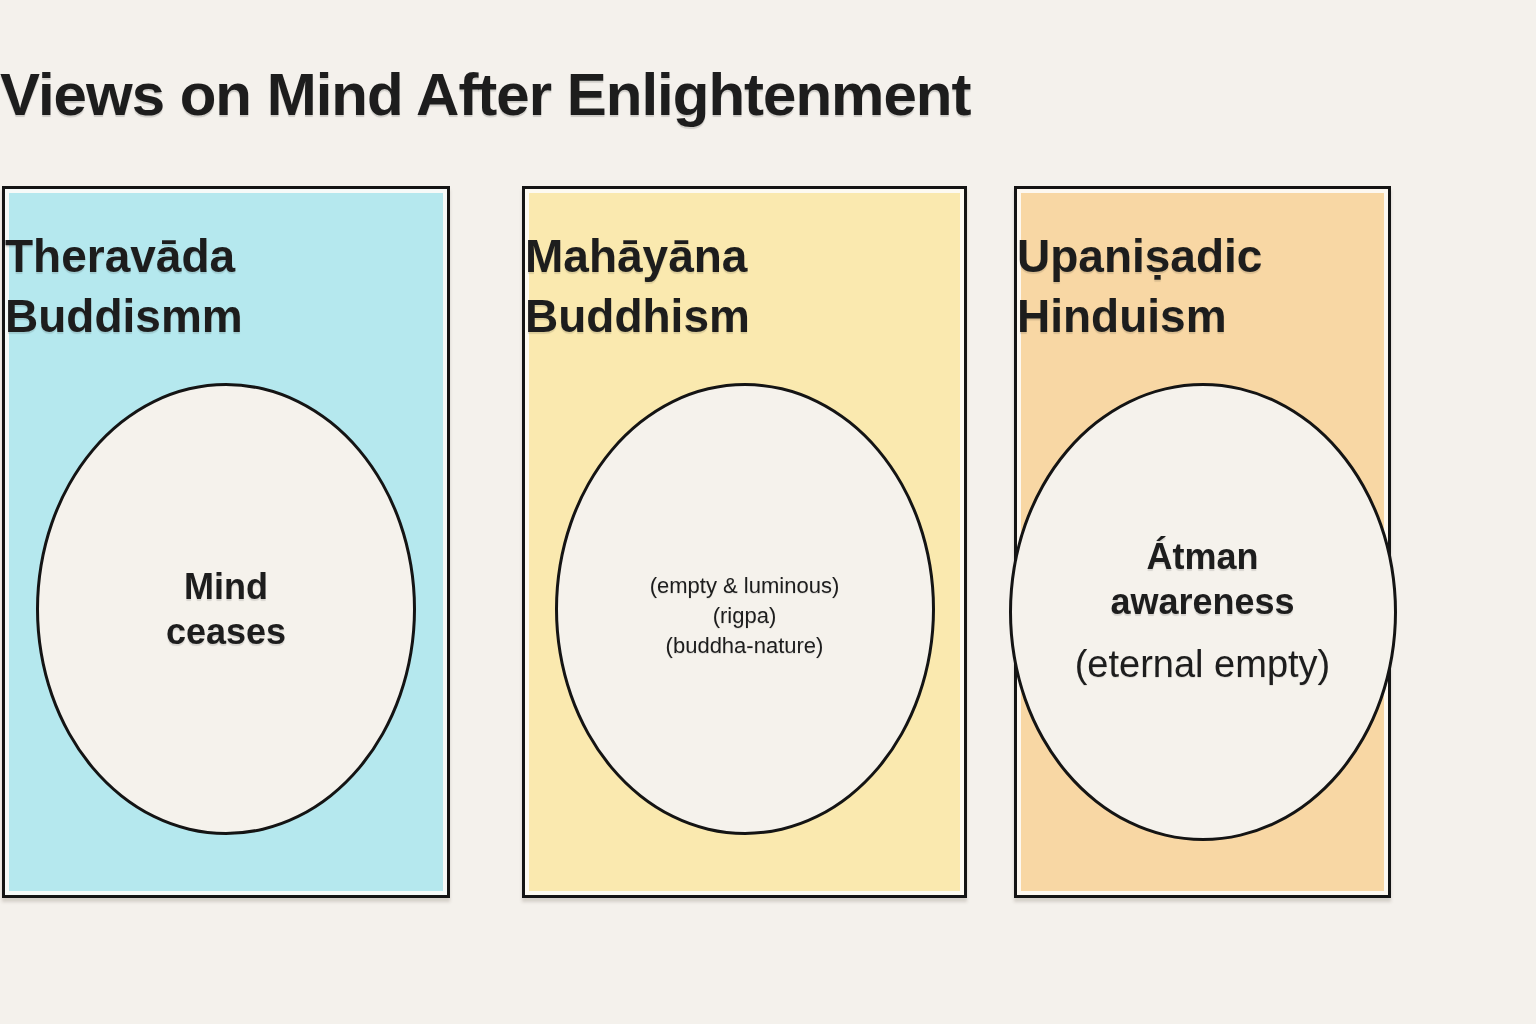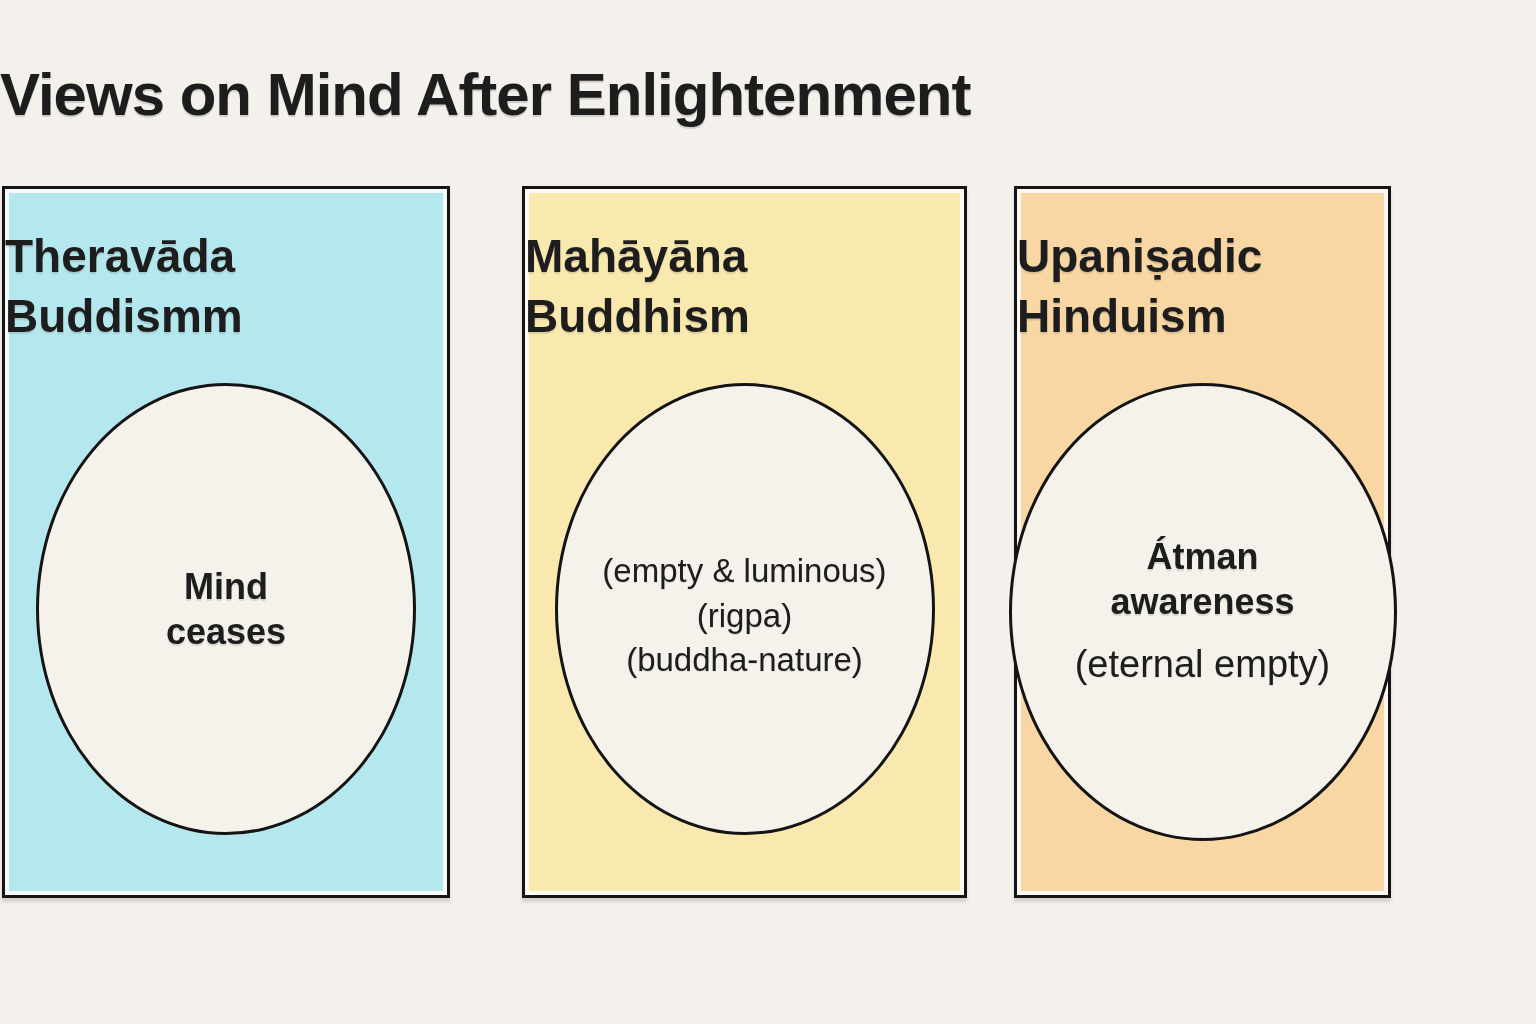--- a/index.html
+++ b/index.html
@@ -74,21 +74,21 @@
   .panel-2 .ellipse-main { font-size: 46px; line-height: 1.25; }
 
   .ellipse-sub {
     margin-top: 16px;
     font-size: 38px;
     font-weight: normal;
     line-height: 1.3;
     white-space: pre-line;
     text-shadow: 0 1px 1px rgba(0,0,0,0.10);
   }
-  .panel-2 .ellipse-sub { font-size: 33px; margin-top: 14px; line-height: 1.35; }
+  .panel-2 .ellipse-sub { font-size: 22px; margin-top: 14px; line-height: 1.35; }
 </style>
 </head>
 <body>
 
 <h1 class="page-title">Views on Mind After Enlightenment</h1>
 
 <section class="panel panel-1">
   <h2 class="panel-heading">Theravāda
 Buddismm</h2>
   <div class="ellipse">

